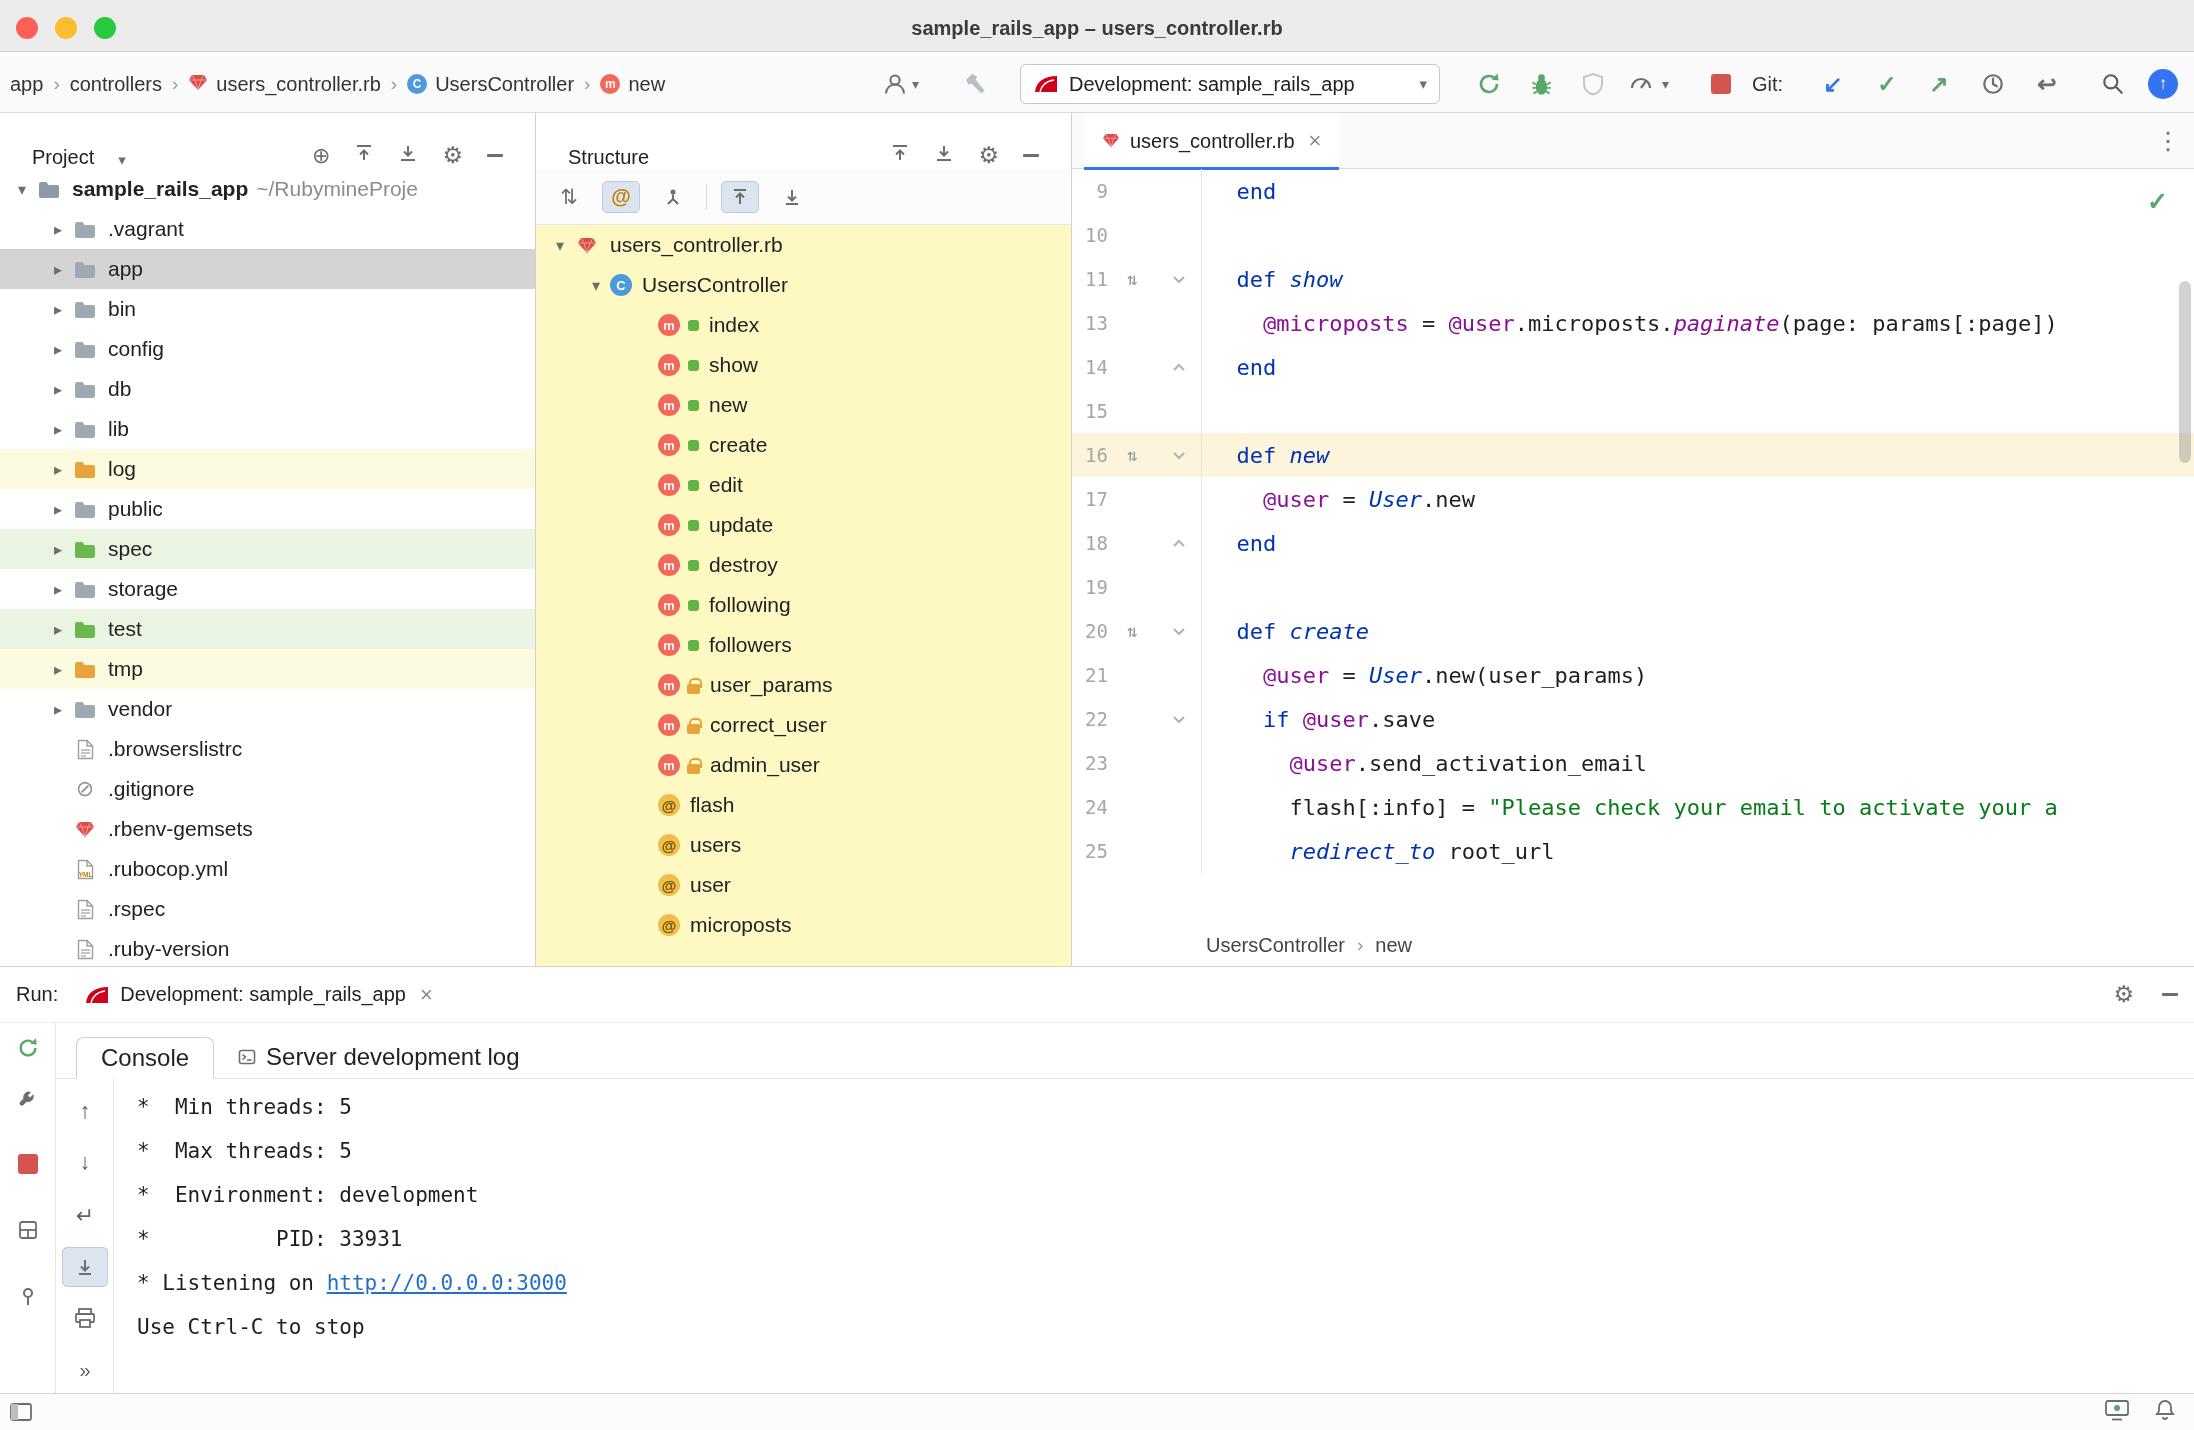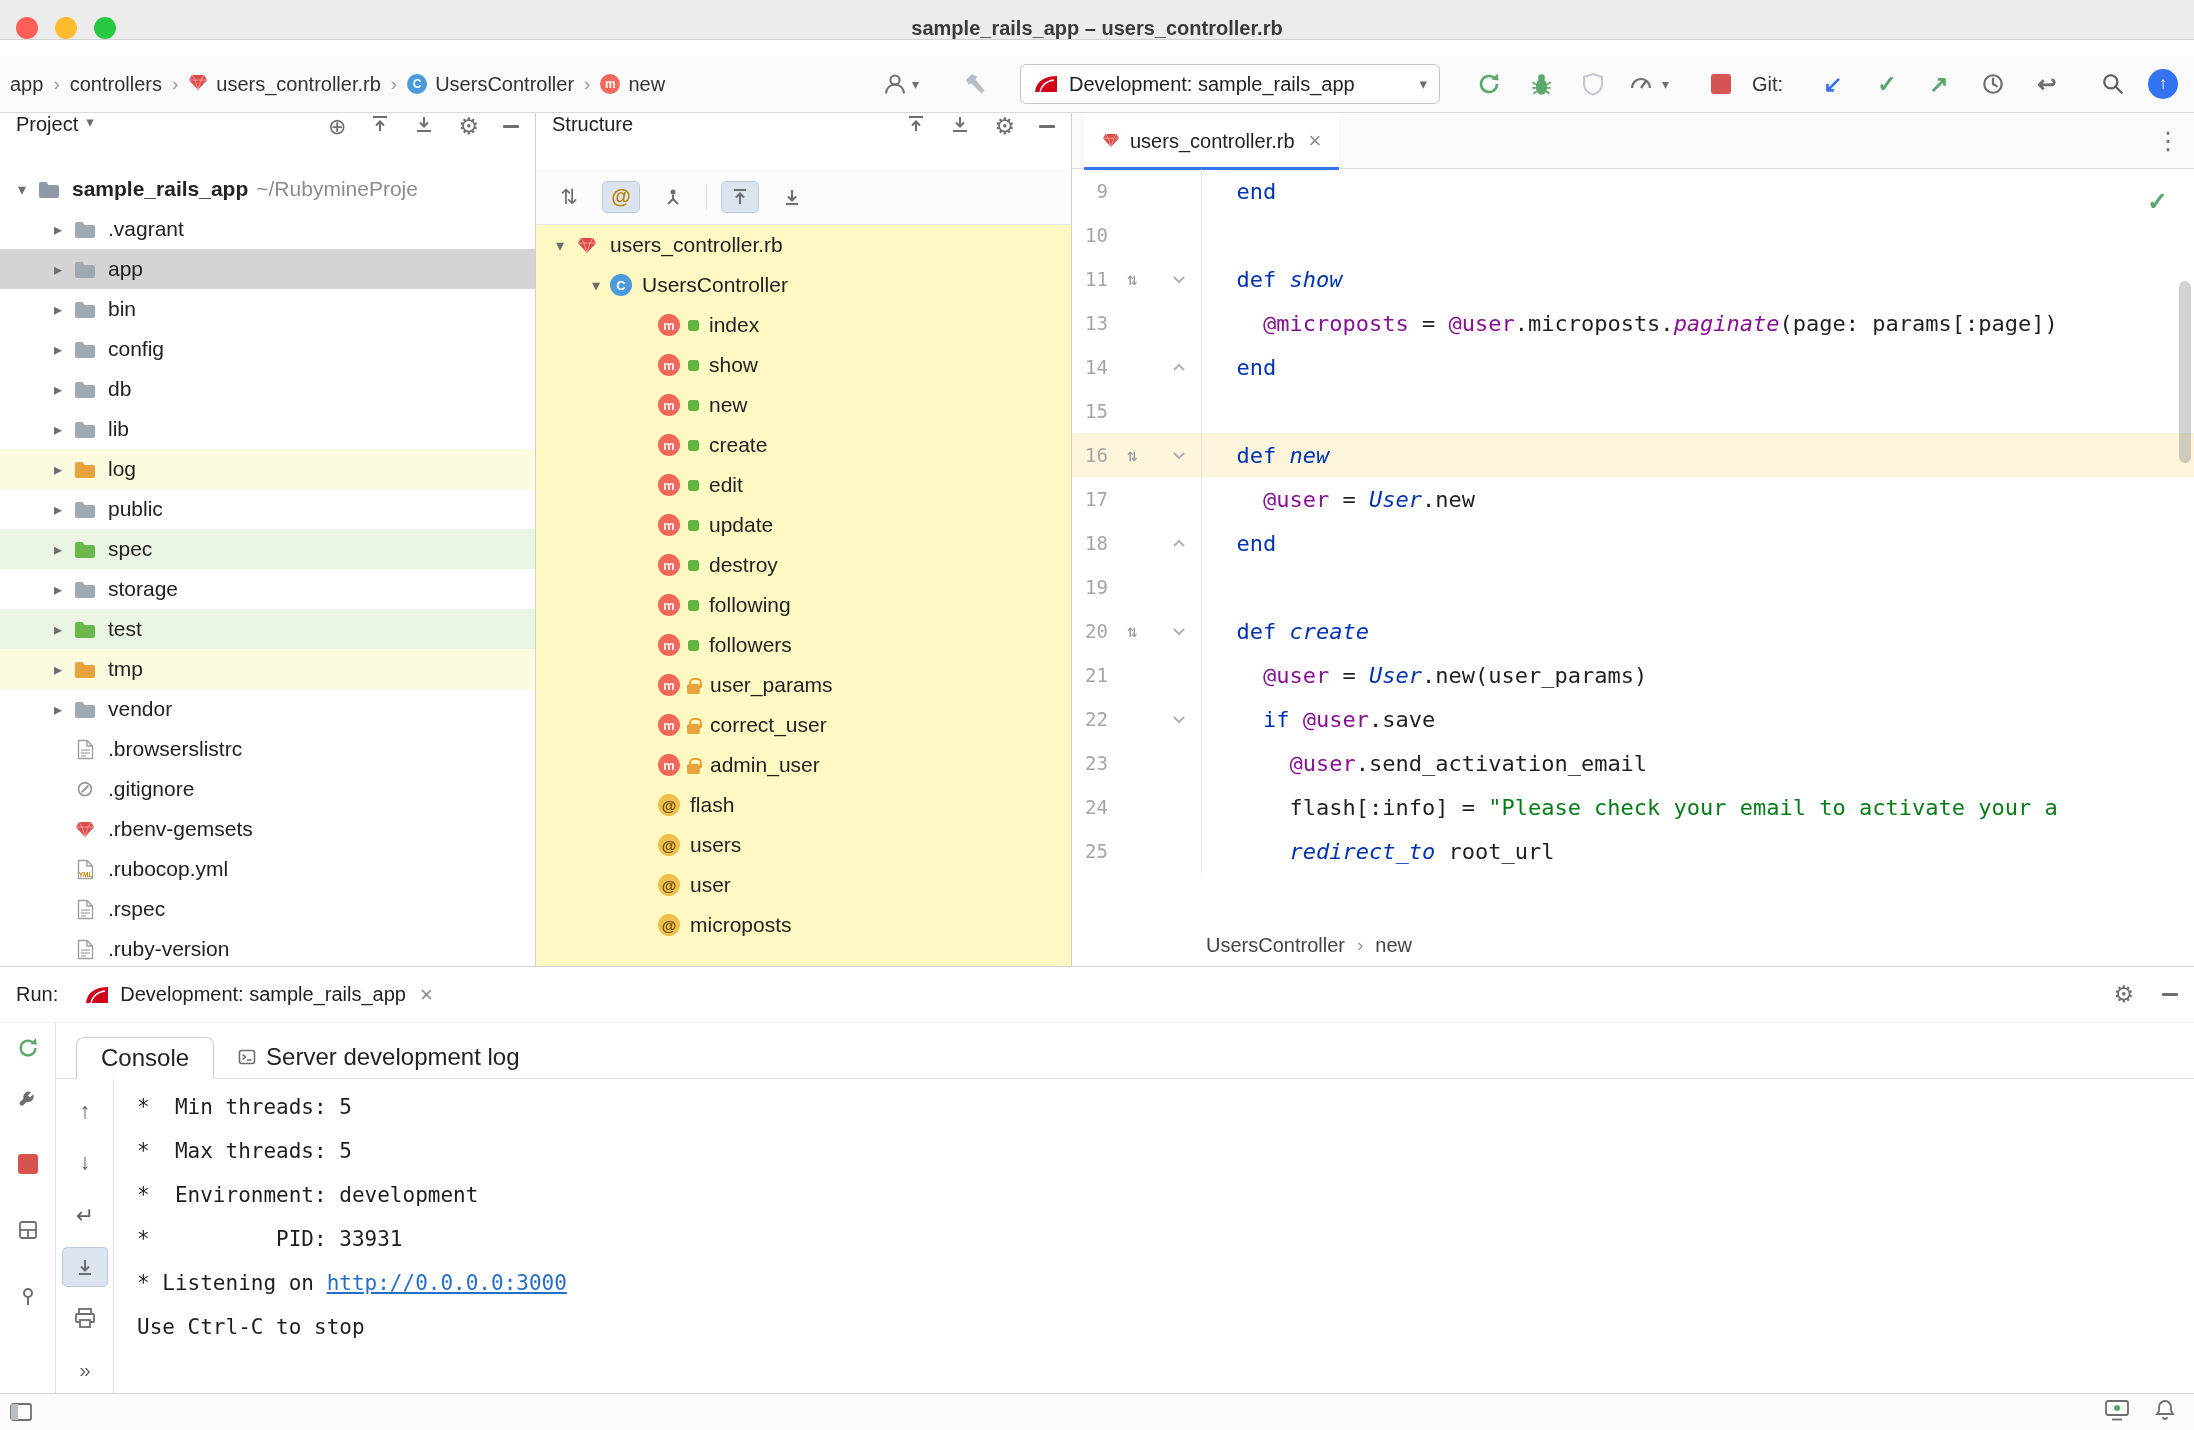--- a/index.html
+++ b/index.html
@@ -1,41 +1,41 @@
 <!DOCTYPE html>
 <html><head>
 <meta charset="utf-8">
 <style>
   *{box-sizing:border-box;margin:0;padding:0}
   html,body{width:2194px;height:1430px}
   body{font-family:"Liberation Sans",sans-serif;color:#1F1F1F;background:#fff;position:relative;overflow:hidden}
   .app{position:absolute;left:0;top:0;width:2194px;height:1430px;overflow:hidden;background:#fff}
 
   
-  .titlebar{position:absolute;left:0;top:0;width:100%;height:40px;background:#ECECEC;border-bottom:1px solid #D2D2D2}
+  .titlebar{position:absolute;left:0;top:0;width:100%;height:52px;background:#ECECEC;border-bottom:1px solid #D2D2D2}
   .tl{position:absolute;top:17px;width:22px;height:22px;border-radius:50%}
   .tl.red{left:16px;background:#FF5F57}.tl.yellow{left:55px;background:#FEBC2E}.tl.green{left:94px;background:#28C840}
   .wtitle{position:absolute;left:0;right:0;top:0;height:56px;display:flex;align-items:center;justify-content:center;font-size:20px;font-weight:600;color:#3A3A3A}
 
   
   .toolbar{position:absolute;left:0;top:56px;width:100%;height:57px;background:#FAFAFA;border-bottom:1px solid #D9D9D9}
   .crumbs{position:absolute;left:10px;top:0;height:56px;display:flex;align-items:center;gap:10px;font-size:20px;color:#333;white-space:nowrap}
   .crumb{display:inline-flex;align-items:center;gap:8px}
   .csep{color:#9A9A9A;font-size:19px}
   .tbi{position:absolute;top:0;height:56px;width:42px;display:flex;align-items:center;justify-content:center}
   .glyph{color:#6E6E6E}
   .runcfg{position:absolute;left:1020px;top:8px;width:420px;height:40px;border:1px solid #C6C6C6;border-radius:6px;background:#FFF;display:flex;align-items:center;gap:10px;padding:0 12px;font-size:20px;color:#222}
   .ddcaret{margin-left:auto;color:#6E6E6E;font-size:15px}
   .gitlabel{position:absolute;left:1752px;top:0;height:56px;display:flex;align-items:center;font-size:20px;color:#333}
   .arrowglyph{font-size:23px;font-weight:600}
   .bluedot{width:30px;height:30px;border-radius:50%;background:#3574F0;color:#fff;display:flex;align-items:center;justify-content:center;font-size:17px;font-weight:700}
   .smallcaret{position:absolute;top:0;height:56px;width:16px;display:flex;align-items:center;color:#6E6E6E;font-size:14px}
 
   
-  .panel-header{height:56px;display:flex;align-items:flex-start;padding:0 16px;font-size:20px;color:#222;gap:8px;background:#fff}
+  .panel-header{height:56px;display:flex;align-items:flex-end;padding:0 32px;font-size:20px;color:#222;gap:24px;background:#fff}
   .ph-icons{margin-left:auto;display:flex;align-items:center;gap:24px}
   .caret{color:#6E6E6E;font-size:15px}
   .hminus{width:16px;height:3px;background:#6E6E6E;border-radius:1px}
 
   .project{position:absolute;left:0;top:113px;width:536px;height:853px;border-right:1px solid #D1D1D1;background:#fff;overflow:hidden}
   .ptree{position:absolute;left:0;top:56px;right:0;bottom:0}
   .trow{height:40px;display:flex;align-items:center;font-size:21px;color:#222;padding-left:44px;white-space:nowrap}
   .trow.root{padding-left:8px}
   .trow.sel{background:#D4D4D4}
   .trow.yellow{background:#FCFADF}

